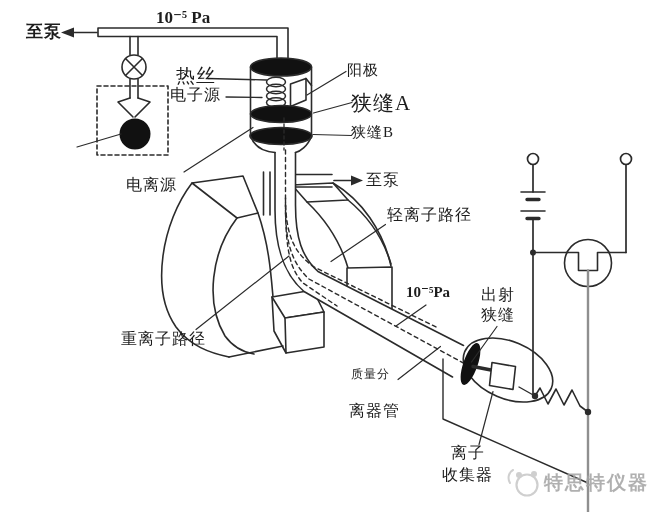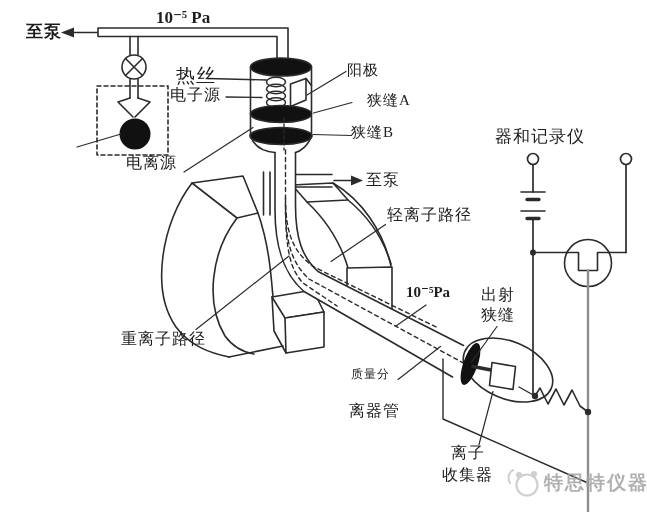--- a/index.html
+++ b/index.html
@@ -161,29 +161,28 @@
       <path d="M510,483 C507,478 509,472 513,470" stroke-width="2"></path>
     </g>
   </g>
 </svg>
 
 <div class="lbl b" style="left:26px;top:23px;font-size:17px">至泵</div>
 <div class="lbl b" style="left:156px;top:9px;font-size:17px;letter-spacing:0">10⁻⁵ Pa</div>
 <div class="lbl" style="left:176px;top:66px;font-size:19px">热丝</div>
 <div class="lbl" style="left:170px;top:86px;font-size:16px">电子源</div>
 <div class="lbl" style="left:347px;top:62px;font-size:15px">阳极</div>
-<div class="lbl" style="left:367px;top:92px;font-size:15px">狭缝A</div>
+<div class="lbl" style="left:351px;top:92px;font-size:21px">狭缝A</div>
 <div class="lbl" style="left:351px;top:124px;font-size:15px">狭缝B</div>
-<div class="lbl" style="left:126px;top:154px;font-size:16px">电离源</div>
+<div class="lbl" style="left:126px;top:176px;font-size:16px">电离源</div>
 <div class="lbl" style="left:366px;top:171px;font-size:16px">至泵</div>
 <div class="lbl" style="left:121px;top:330px;font-size:16px">重离子路径</div>
 <div class="lbl" style="left:387px;top:206px;font-size:16px">轻离子路径</div>
 <div class="lbl b" style="left:406px;top:284px;font-size:15px;letter-spacing:0">10⁻⁵Pa</div>
 <div class="lbl" style="left:481px;top:286px;font-size:16px">出射</div>
 <div class="lbl" style="left:481px;top:306px;font-size:16px">狭缝</div>
 <div class="lbl" style="left:351px;top:368px;font-size:12px">质量分</div>
 <div class="lbl" style="left:349px;top:402px;font-size:16px">离器管</div>
-<div class="lbl" style="left:495px;top:128px;font-size:17px">器和记录仪</div>
 <div class="lbl" style="left:451px;top:444px;font-size:16px">离子</div>
 <div class="lbl" style="left:442px;top:466px;font-size:16px">收集器</div>
 <div class="wm" style="left:544px;top:470px;font-size:19px">特思特仪器</div>
 
 </div>
 
 </body></html>

